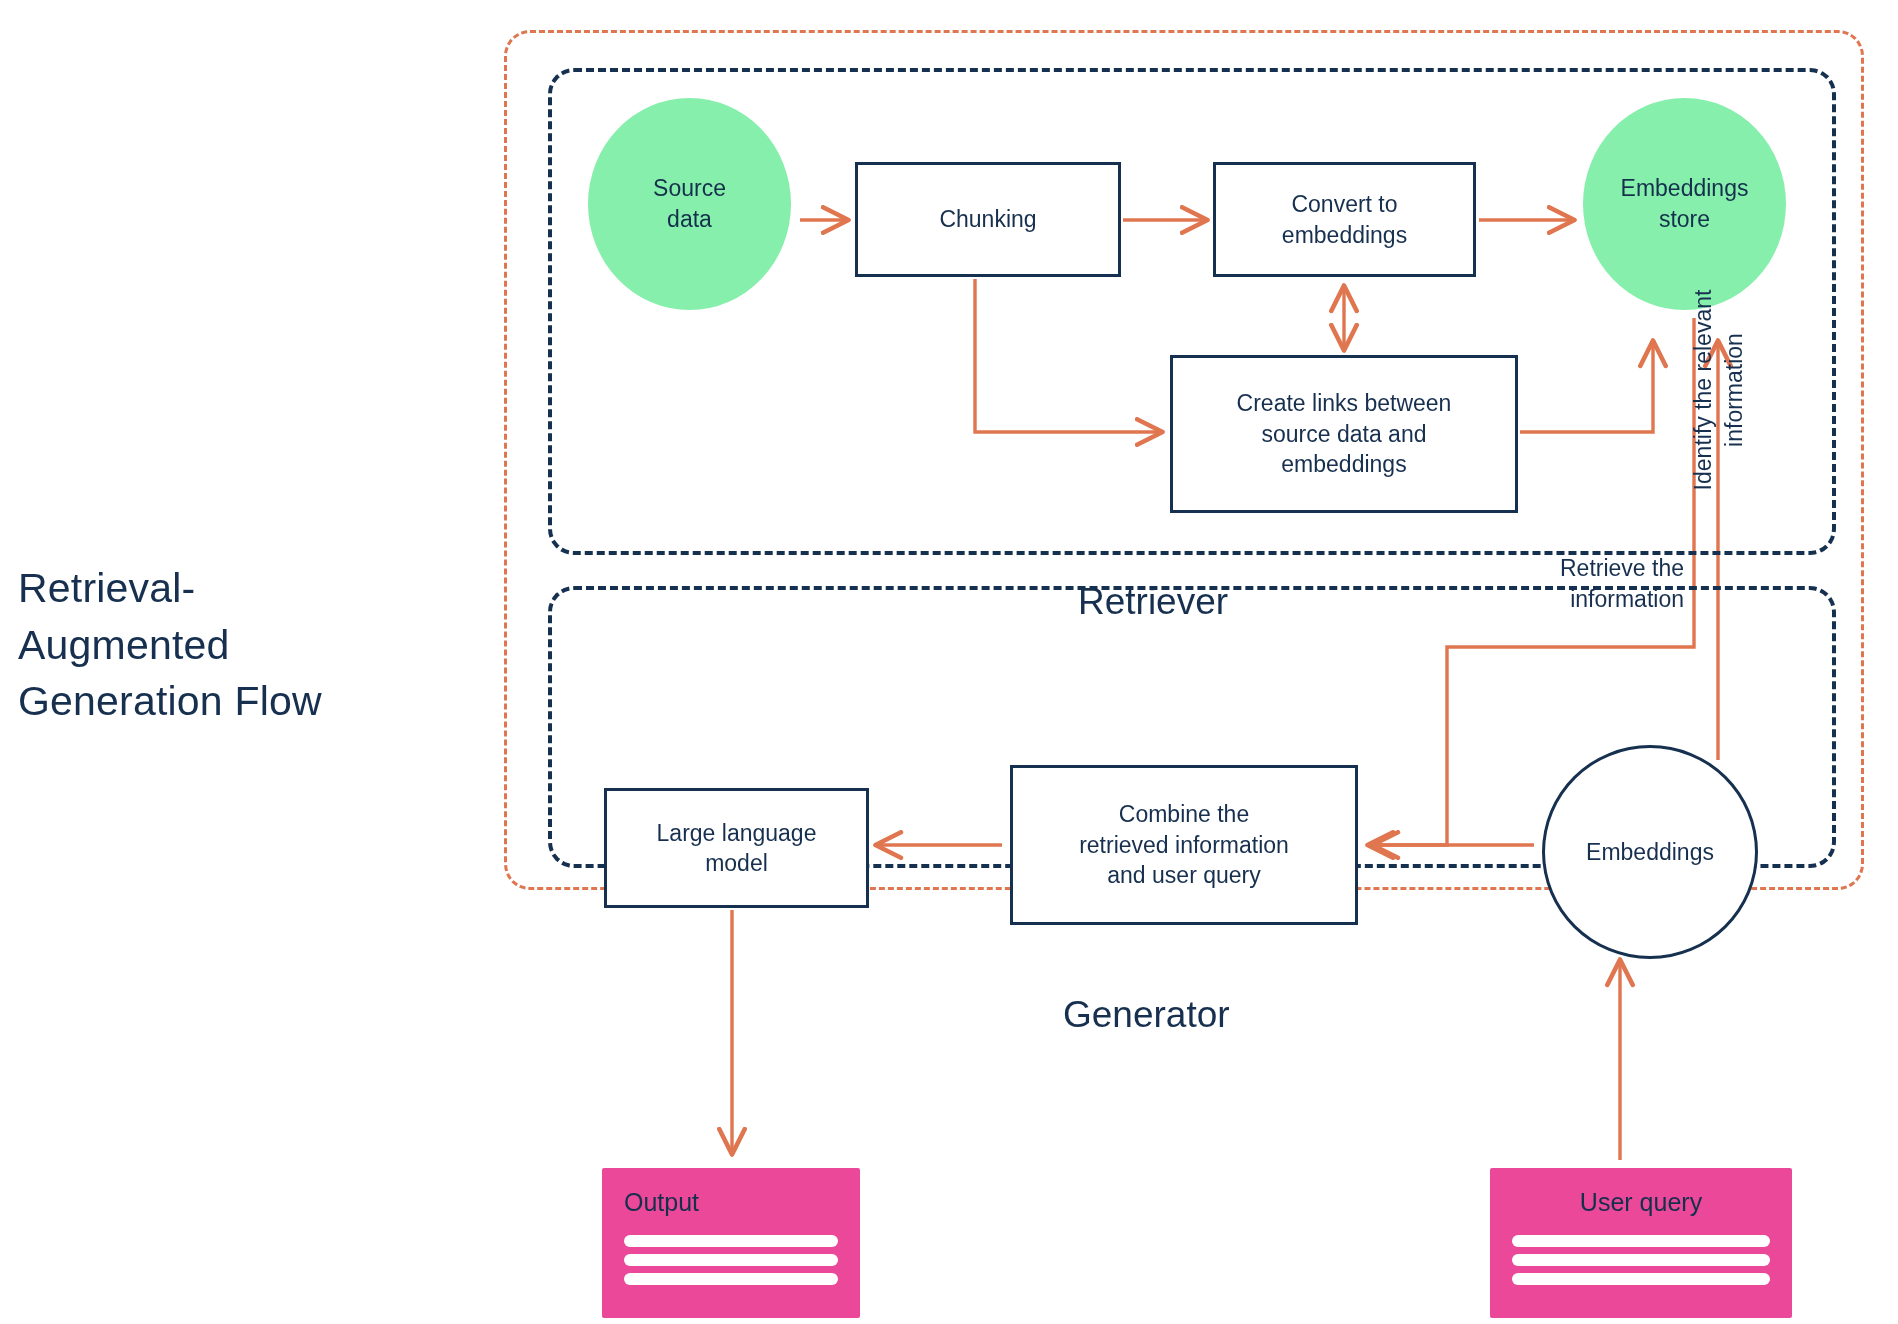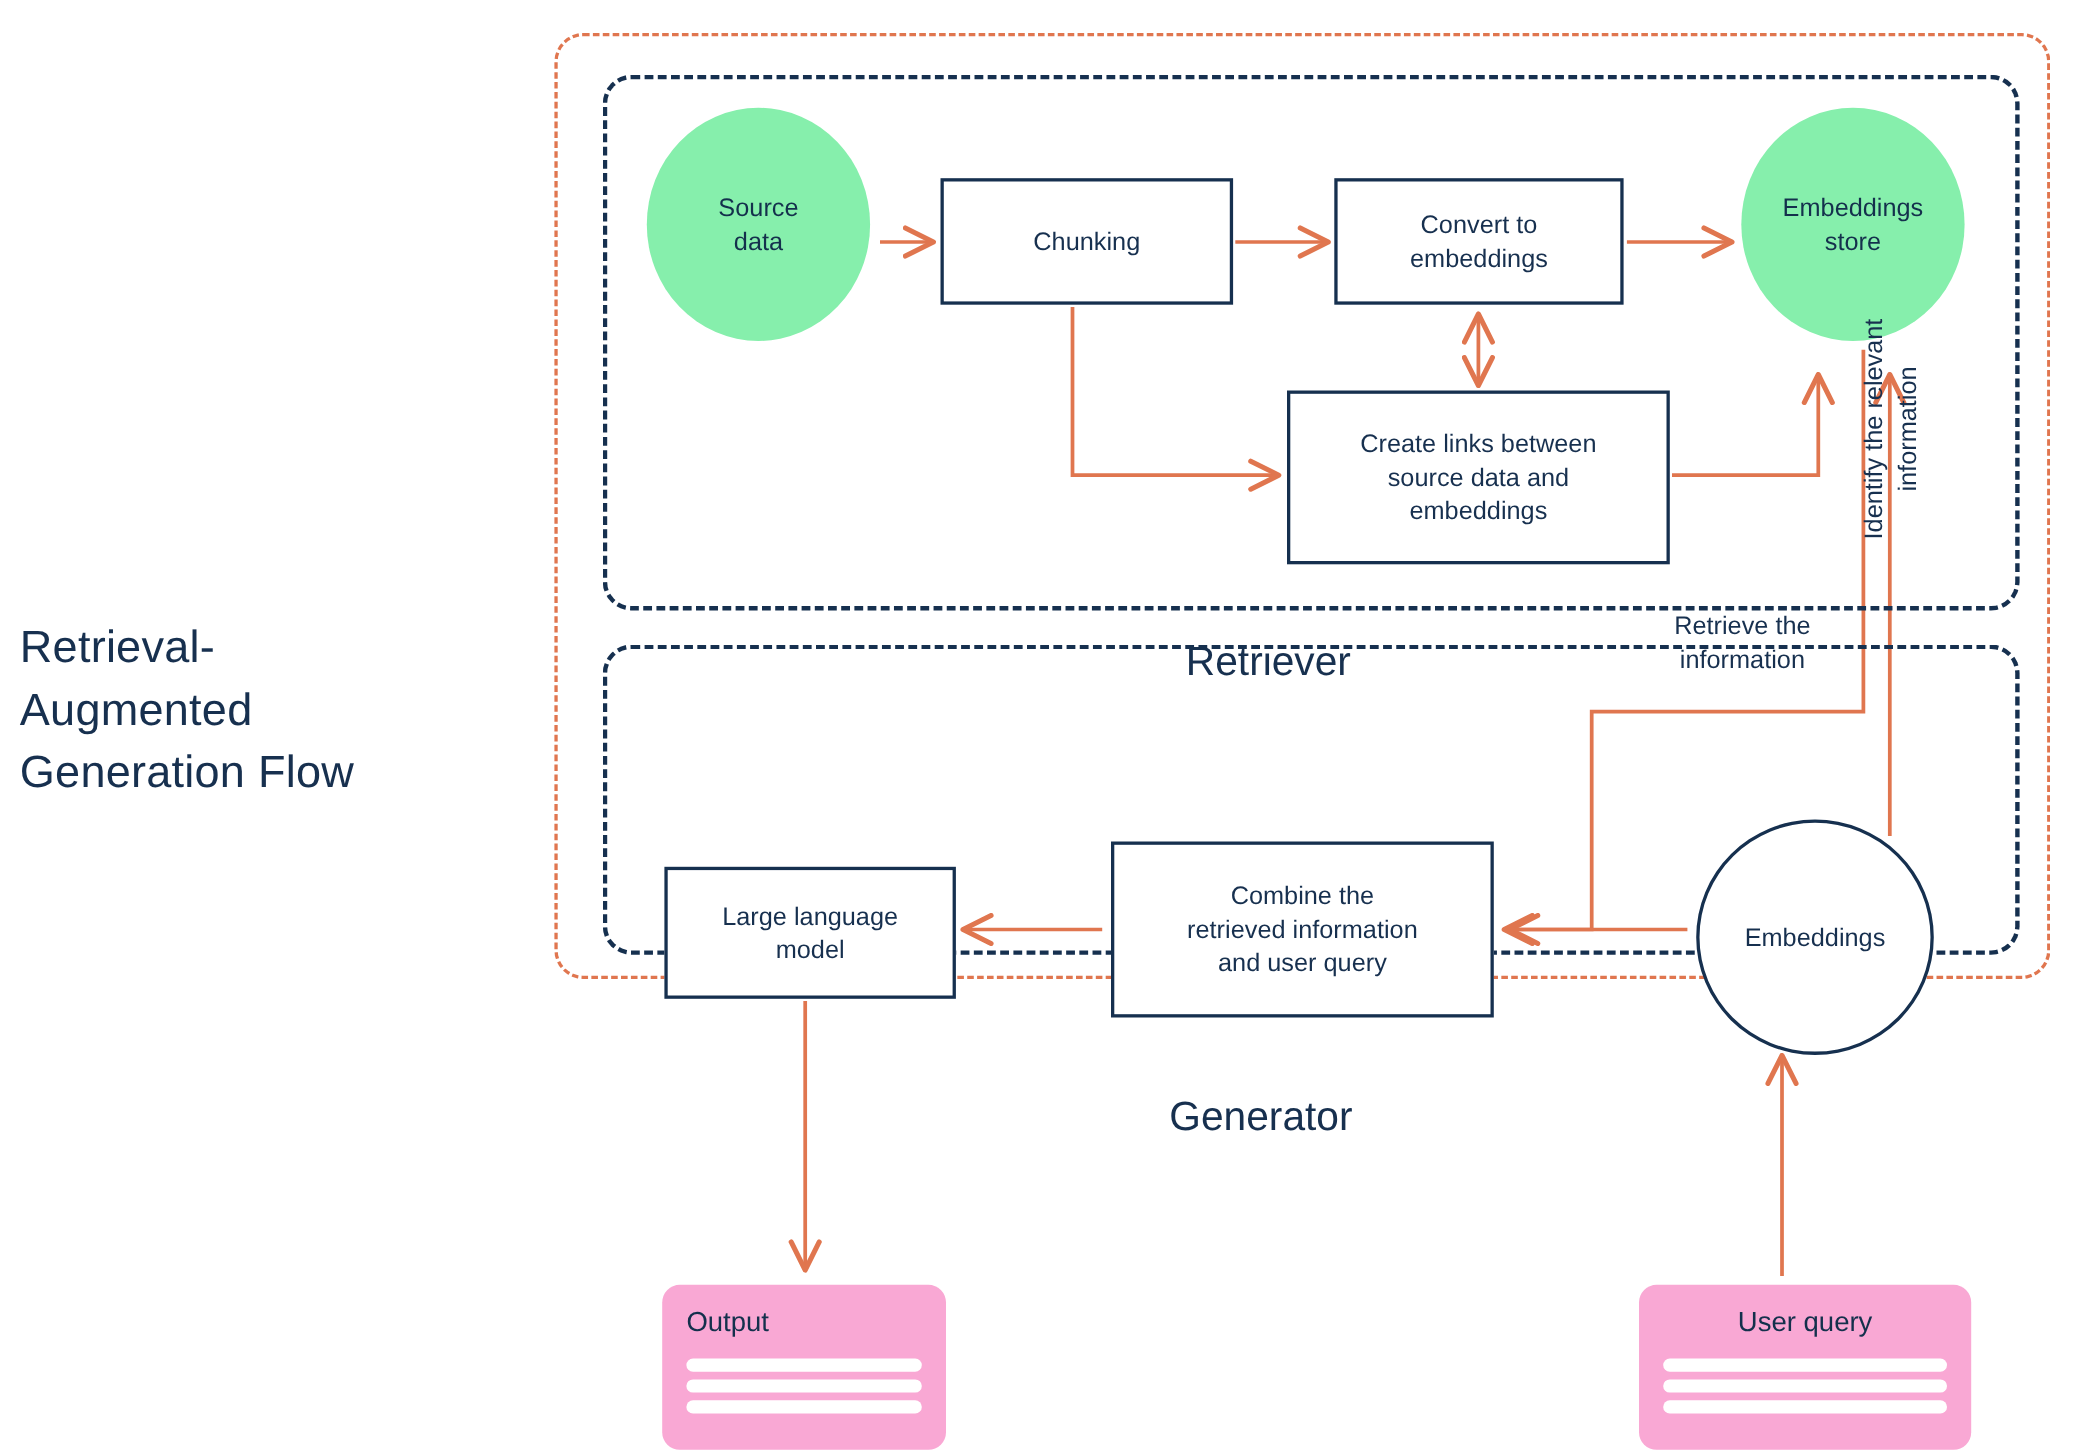--- a/index.html
+++ b/index.html
@@ -129,38 +129,38 @@
     color: #17304f;
     font-size: 23px;
   }
 
   
   .edge-label {
     position: absolute;
     color: #17304f;
     font-size: 23px;
     line-height: 1.33;
-    text-align: center;
+    text-align: right;
     white-space: pre-line;
   }
   #label-retrieve { left: 1484px; top: 553px; width: 200px; }
   #label-identify {
     left: 1688px;
     top: 430px;
     width: 240px;
     text-align: center;
     transform: rotate(-90deg);
     transform-origin: 40px 40px;
   }
 
   
   .card {
     position: absolute;
-    background: #f9a8d4;
-    border-radius: 16px;
+    background: #ec4899;
+    border-radius: 2px;
     box-sizing: border-box;
     padding: 20px 22px 18px 22px;
   }
   #card-output { left: 602px; top: 1168px; width: 258px; height: 150px; }
   #card-query  { left: 1490px; top: 1168px; width: 302px; height: 150px; text-align: center; }
   .card-title {
     color: #14304c;
     font-size: 25px;
     margin-bottom: 18px;
   }

